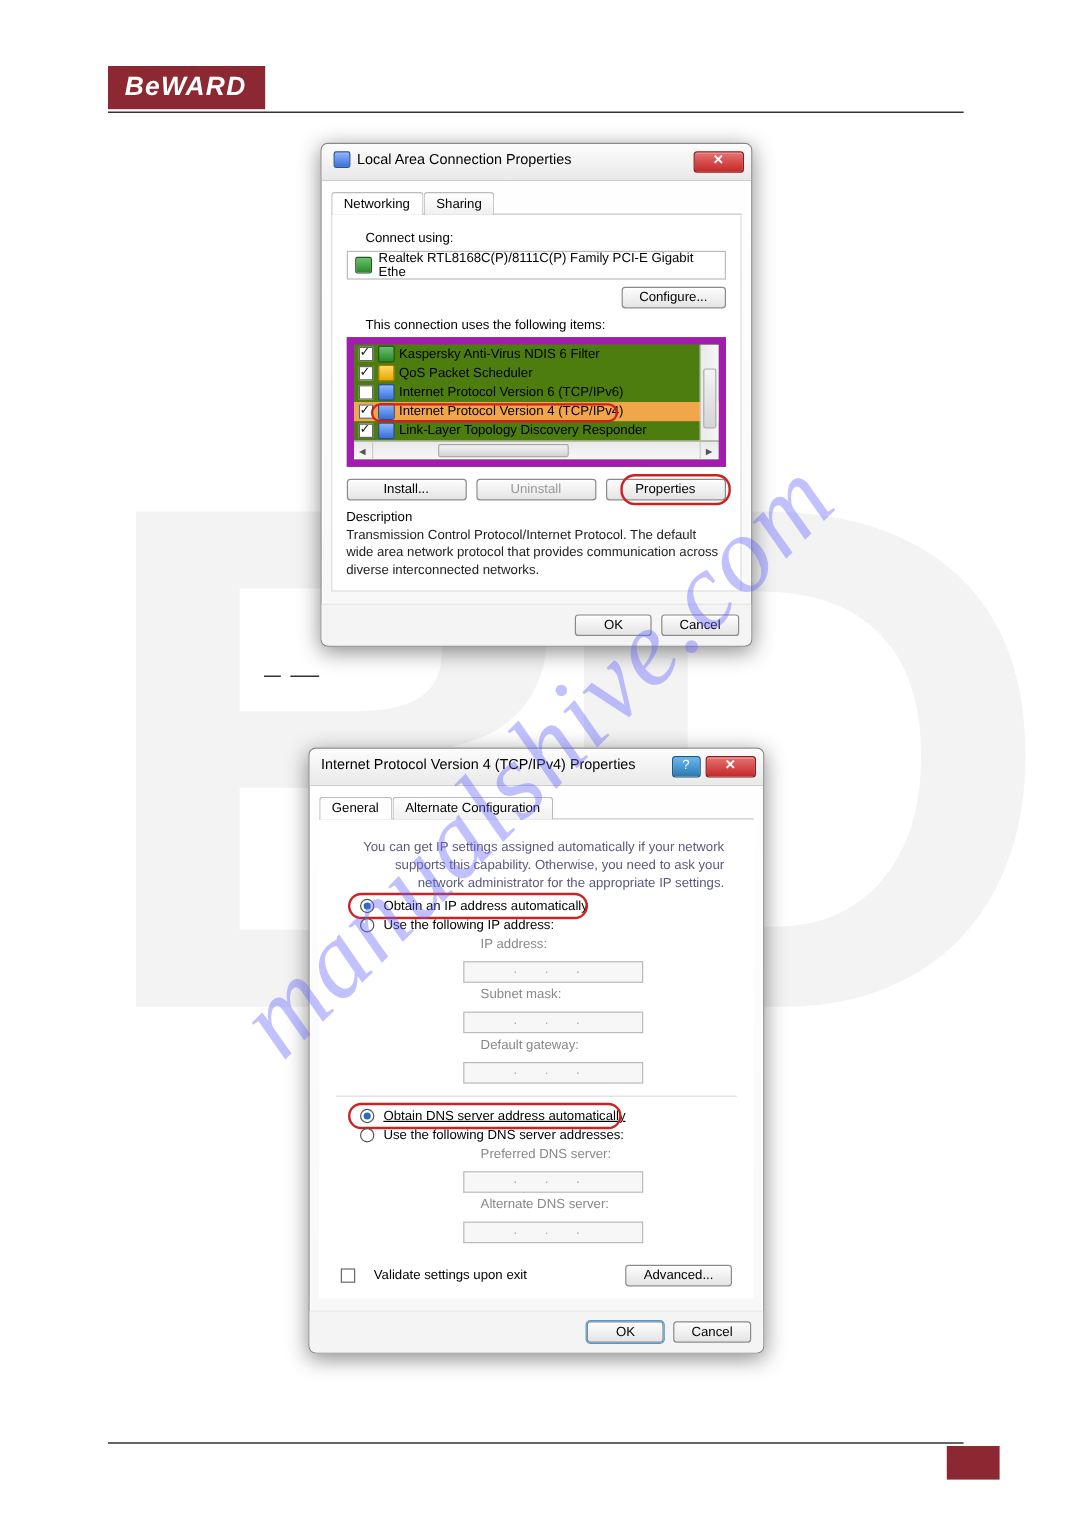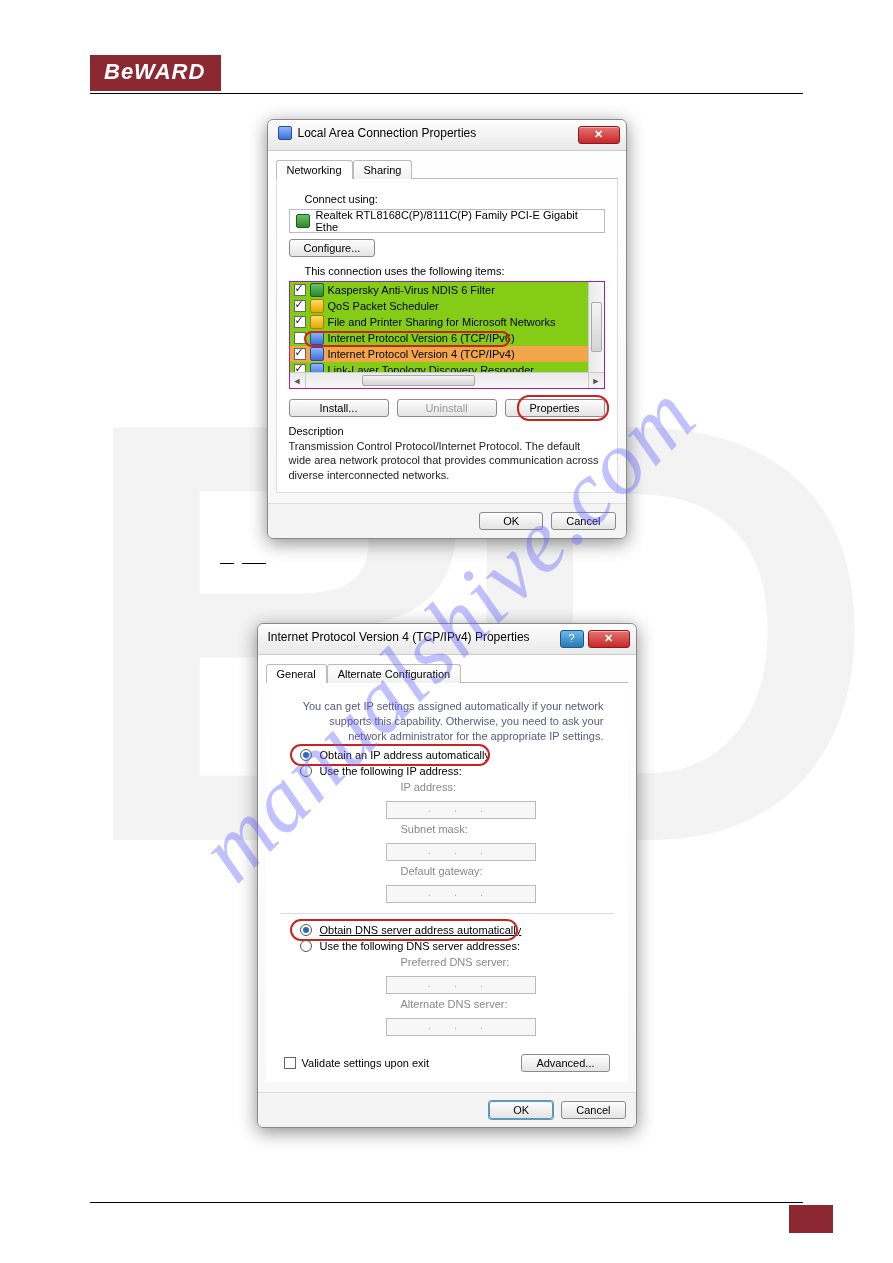--- a/index.html
+++ b/index.html
@@ -109,21 +109,21 @@
   .btn {
     background: linear-gradient(#fdfdfd,#e4e4e4);
     border:1px solid #8a8a8a; border-radius:3px;
     padding:2px 14px; font-size:11px; min-width:72px; text-align:center;
     box-shadow: inset 0 1px 0 #fff;
   }
   .btn.primary { box-shadow: 0 0 0 1px #3ba3e4, inset 0 1px 0 #fff; }
   .btn:disabled, .btn.disabled { color:#999; }
   .btn-row { display:flex; gap:8px; justify-content:flex-end; margin-top:10px; padding:8px 10px; }
   .listbox {
-    border:1px solid #a21caf; background:#84cc16; height:108px;
+    border:6px solid #a21caf; background:#4d7c0f; height:108px;
     overflow:hidden; position:relative; margin-top:4px;
   }
   .listbox-inner { position:absolute; inset:0; overflow-y:hidden; overflow-x:hidden; }
   .list-row { display:flex; align-items:center; gap:4px; padding:1px 4px; font-size:11px; white-space:nowrap; }
   .list-row.sel { background:#f2a64a; color:#000; }
   .red-circle {
     position:absolute; border:2px solid #c22; border-radius:12px; pointer-events:none;
   }
   .scrollbar-v {
     position:absolute; right:0; top:0; bottom:16px; width:16px;
@@ -180,41 +180,36 @@
     <div class="tabs">
       <div class="tab active">Networking</div>
       <div class="tab">Sharing</div>
     </div>
     <div class="panel">
       <div class="field-label">Connect using:</div>
       <div class="inset-box">
         <span class="icon-sm icon-net"></span>
         <span>Realtek RTL8168C(P)/8111C(P) Family PCI-E Gigabit Ethe</span>
       </div>
-      <div style="display:flex;margin-top:6px;">
+      <div style="display:flex;justify-content:flex-end;margin-top:6px;">
         <div class="btn">Configure...</div>
       </div>
       <div class="field-label" style="margin-top:8px;">This connection uses the following items:</div>
 
       <div class="listbox">
         <div class="listbox-inner" id="d1-list">
             <div class="list-row">
               <span class="cb checked"></span>
               <span class="icon-sm icon-net"></span>
               <span>Kaspersky Anti-Virus NDIS 6 Filter</span>
             </div>
             <div class="list-row">
               <span class="cb checked"></span>
               <span class="icon-sm icon-y"></span>
               <span>QoS Packet Scheduler</span>
-            </div>
-            <div class="list-row">
-              <span class="cb checked"></span>
-              <span class="icon-sm icon-y"></span>
-              <span>File and Printer Sharing for Microsoft Networks</span>
             </div>
             <div class="list-row">
               <span class="cb"></span>
               <span class="icon-sm icon-b"></span>
               <span>Internet Protocol Version 6 (TCP/IPv6)</span>
             </div>
             <div class="list-row sel">
               <span class="cb checked"></span>
               <span class="icon-sm icon-b"></span>
               <span>Internet Protocol Version 4 (TCP/IPv4)</span>
@@ -319,21 +314,21 @@
       <div class="form-row indent">
           <span style="width:120px;">Preferred DNS server:</span>
           <div class="ip-field">. . .</div>
         </div>
       <div class="form-row indent">
           <span style="width:120px;">Alternate DNS server:</span>
           <div class="ip-field">. . .</div>
         </div>
 
       <div style="display:flex;align-items:center;justify-content:space-between;margin-top:16px;padding:0 4px;">
-        <div style="display:flex;align-items:center;gap:6px;">
+        <div style="display:flex;align-items:center;gap:16px;">
           <span class="cb"></span>
           <span>Validate settings upon exit</span>
         </div>
         <div class="btn">Advanced...</div>
       </div>
     </div>
     <div class="btn-row" style="border-top:1px solid #ddd; background:#f4f4f4; border-radius:0 0 6px 6px;">
       <div class="btn primary" style="min-width:64px;">OK</div>
       <div class="btn" style="min-width:64px;">Cancel</div>
     </div>

